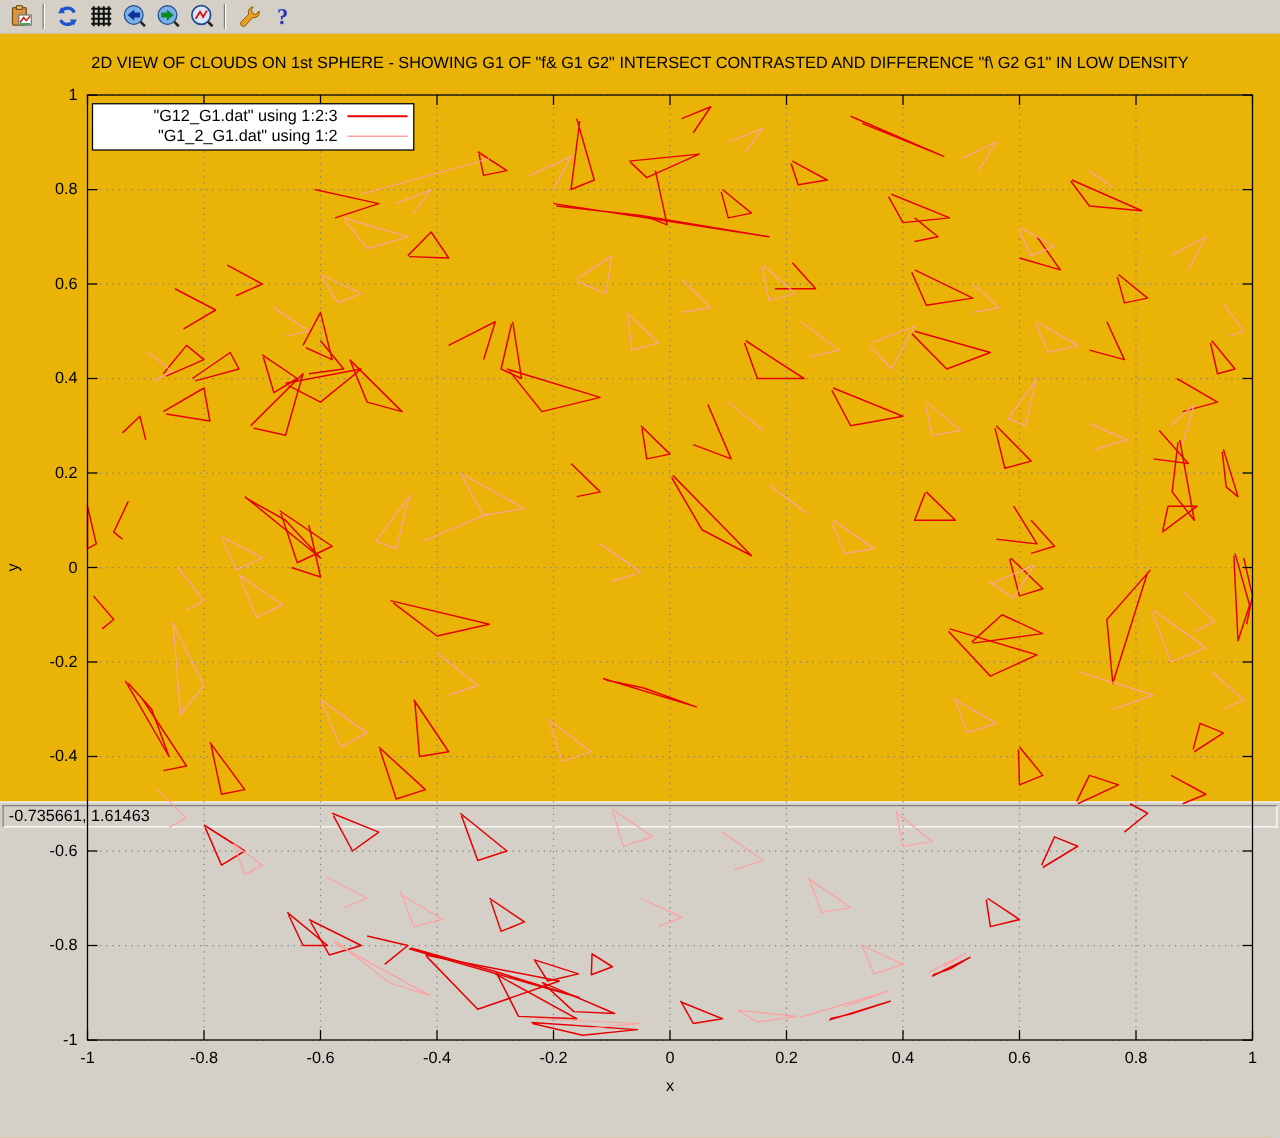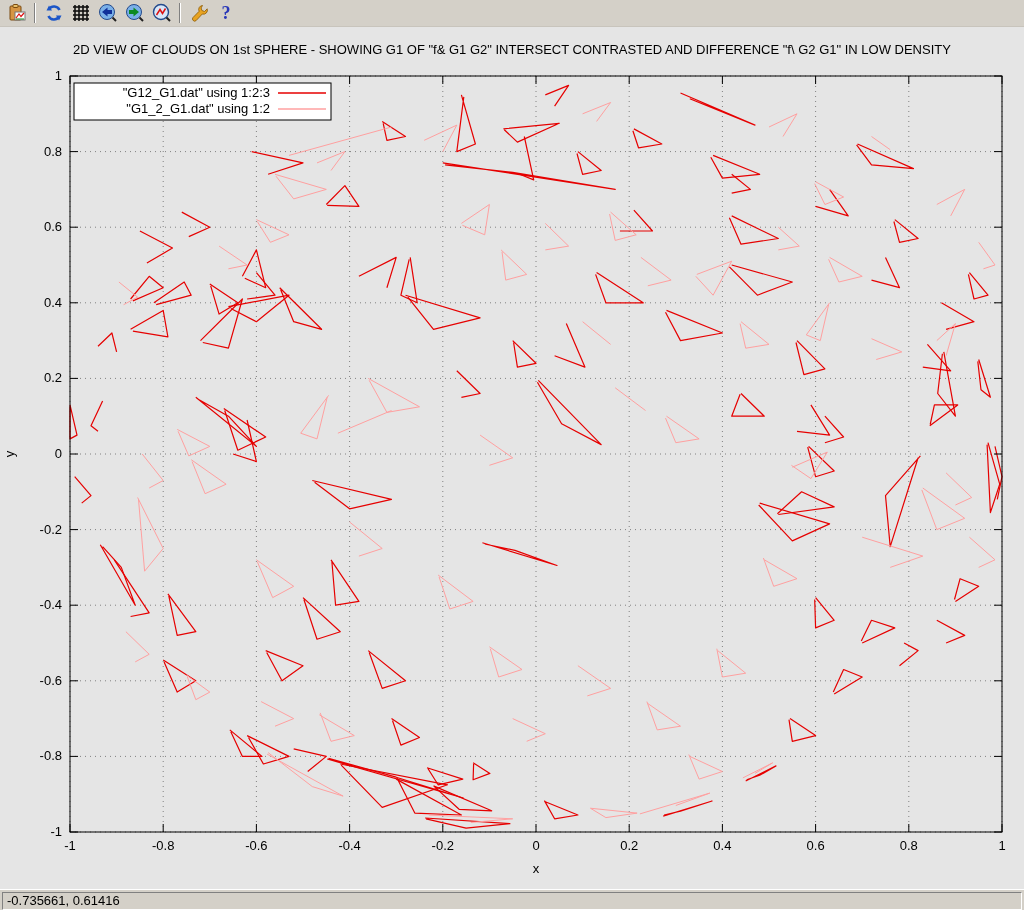--- a/index.html
+++ b/index.html
@@ -15,21 +15,21 @@
   .tb-btn{
     width:27px;height:24px;display:flex;align-items:center;justify-content:center;
     background:transparent;border:1px solid transparent;padding:0;cursor:pointer;
   }
   .tb-sep{
     width:0;height:20px;border-left:1px solid #808080;border-right:1px solid #ffffff;
     margin:0 4px;
   }
   
   .canvas{
-    position:relative;width:1024px;height:862px;background:#e5e5e5;
+    position:relative;width:1024px;height:614px;background:#eab308;
   }
   .plot-title{
     position:absolute;top:15px;left:0;width:1024px;text-align:center;
     font-size:13px;color:#000;letter-spacing:0px;white-space:nowrap;
   }
   
   .statusbar{
     height:22px;background:#d4d0c8;box-sizing:border-box;padding:2px;
     border-top:1px solid #ffffff;
   }
@@ -376,16 +376,16 @@
           <rect x="74" y="56" width="257" height="37" fill="#fff" stroke="#000"></rect>
           <text x="270" y="70" text-anchor="end" fill="#000">"G12_G1.dat" using 1:2:3</text>
           <line x1="278" y1="66" x2="326" y2="66" stroke="#e60000" stroke-width="1.5"></line>
           <text x="270" y="86" text-anchor="end" fill="#000">"G1_2_G1.dat" using 1:2</text>
           <line x1="278" y1="82" x2="326" y2="82" stroke="#ffa0a0" stroke-width="1.3"></line>
         </g>
       </svg>
   </div>
 
   <div class="statusbar">
-    <div class="status-field">-0.735661, 0.61416</div>
+    <div class="status-field">-0.735661, 1.61463</div>
   </div>
 
 </div>
 
 </body></html>

